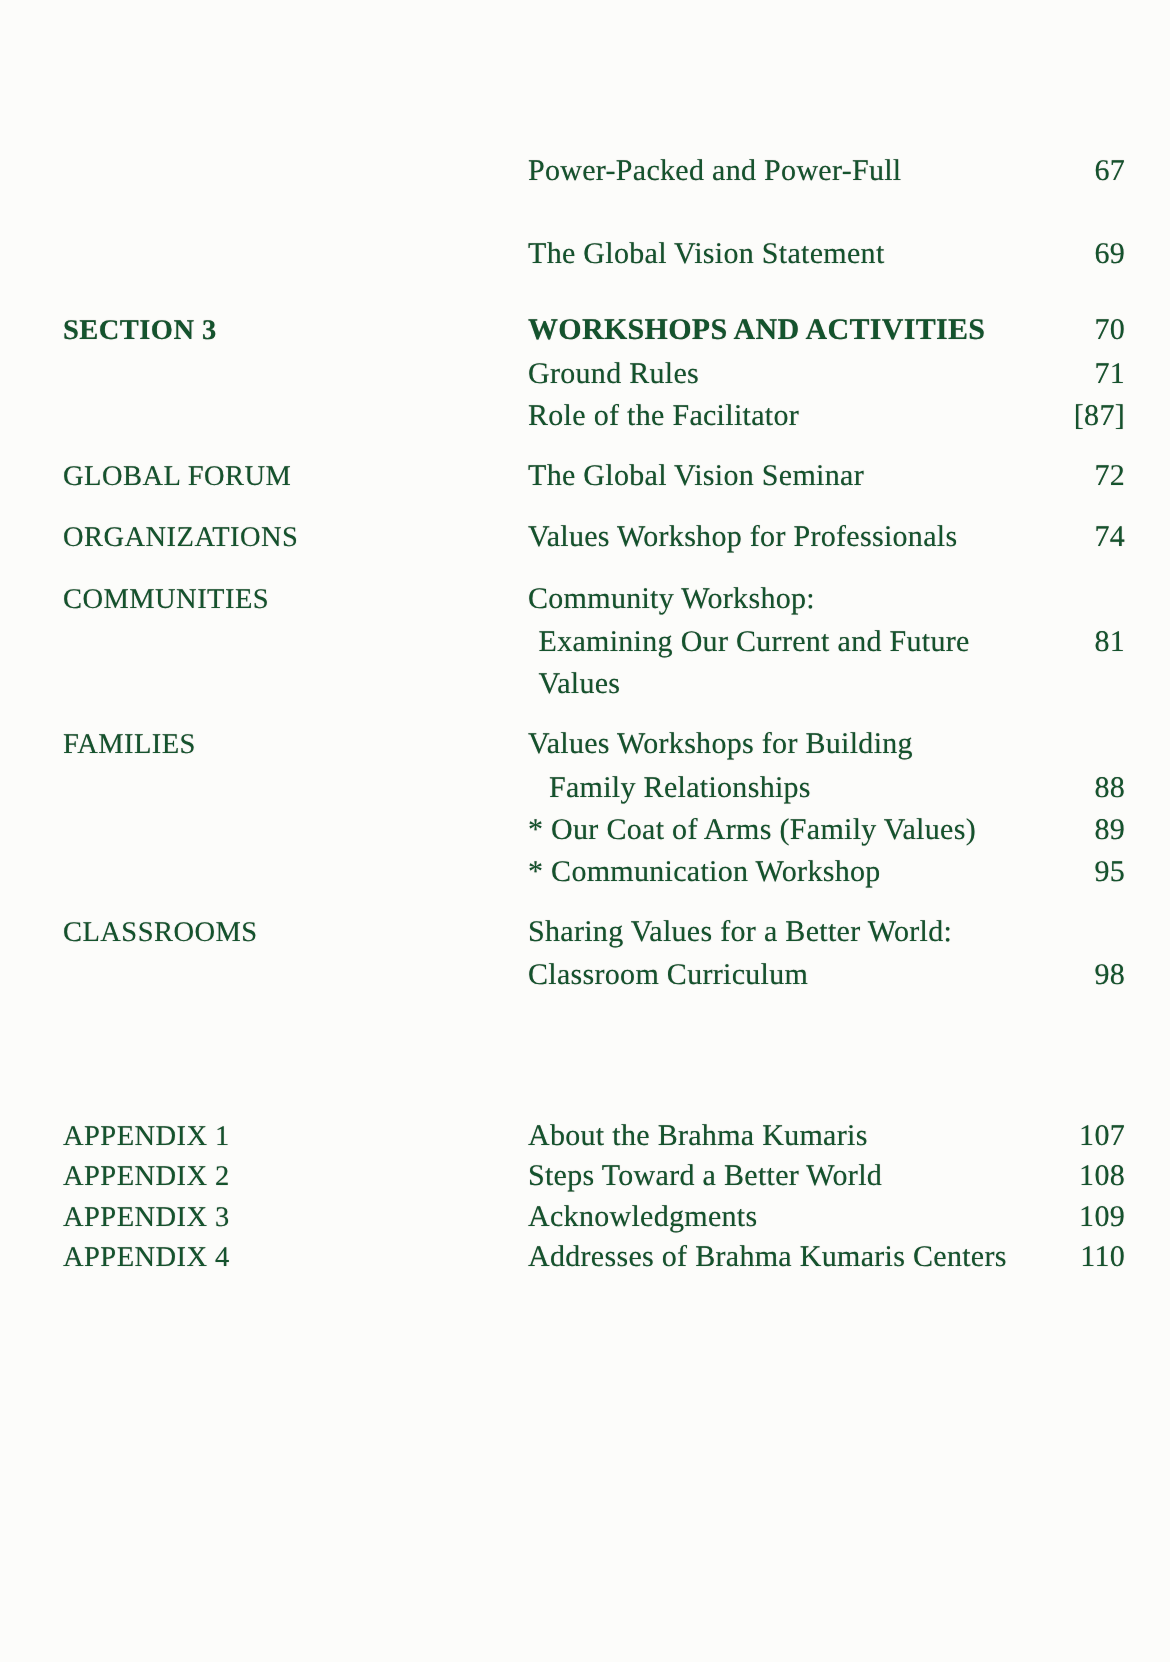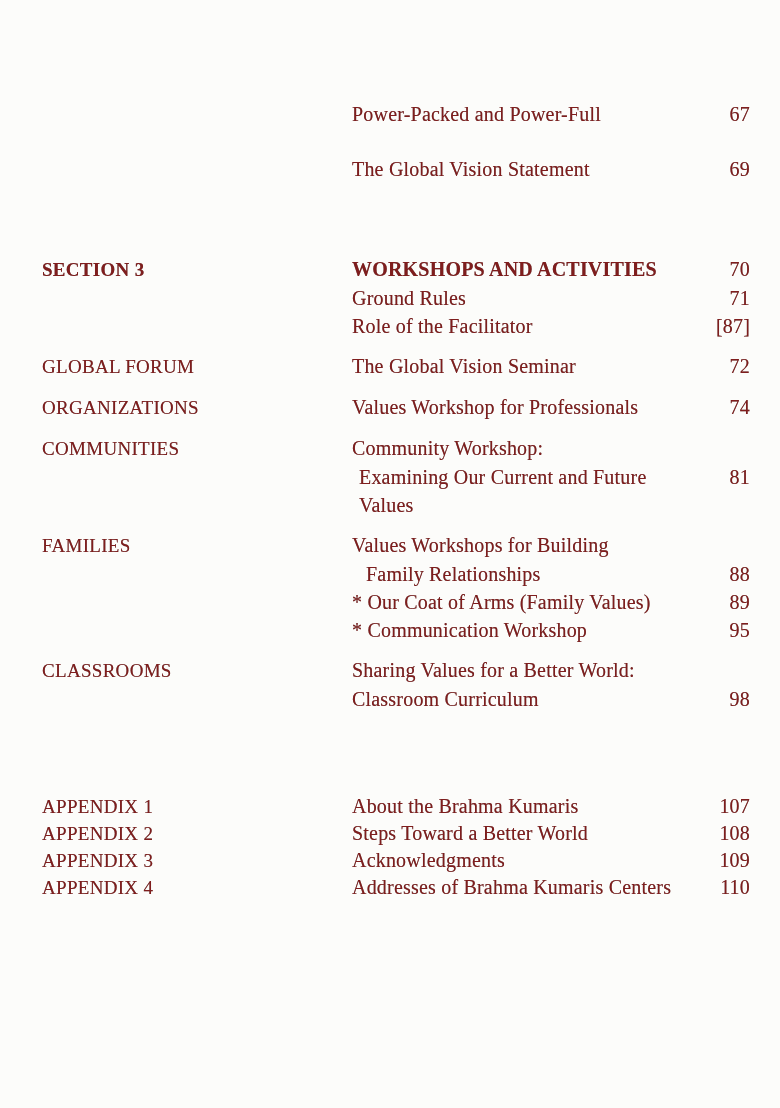--- a/index.html
+++ b/index.html
@@ -49,29 +49,29 @@
   .bold {
     font-weight: bold;
   }
   .indent1 { padding-left: 7px; }
   .indent2 { padding-left: 14px; }
 
   .preamble { padding-top: 100px; }
   .preamble .row + .row { margin-top: 27px; }
 
   .group { margin-top: 12px; }
-  .group.gap-large { margin-top: 72px; }
+  .group.gap-large { margin-top: 23px; }
 
   .appendix-block { margin-top: 80px; }
   .appendix-block .row { line-height: 27px; }
 </style>
 </head>
 <body>
 
-<div class="page" style="background: rgb(252, 252, 250); color: #7f1d1d;">
+<div class="page" style="background: rgb(252, 252, 250); color: #14532d;">
   <div class="toc">
     <div class="preamble">
         <div class="row">
           <span class="col-label"></span>
           <span class="col-title">Power-Packed and Power-Full</span>
           <span class="col-page">67</span>
         </div>
         <div class="row">
           <span class="col-label"></span>
           <span class="col-title">The Global Vision Statement</span>

